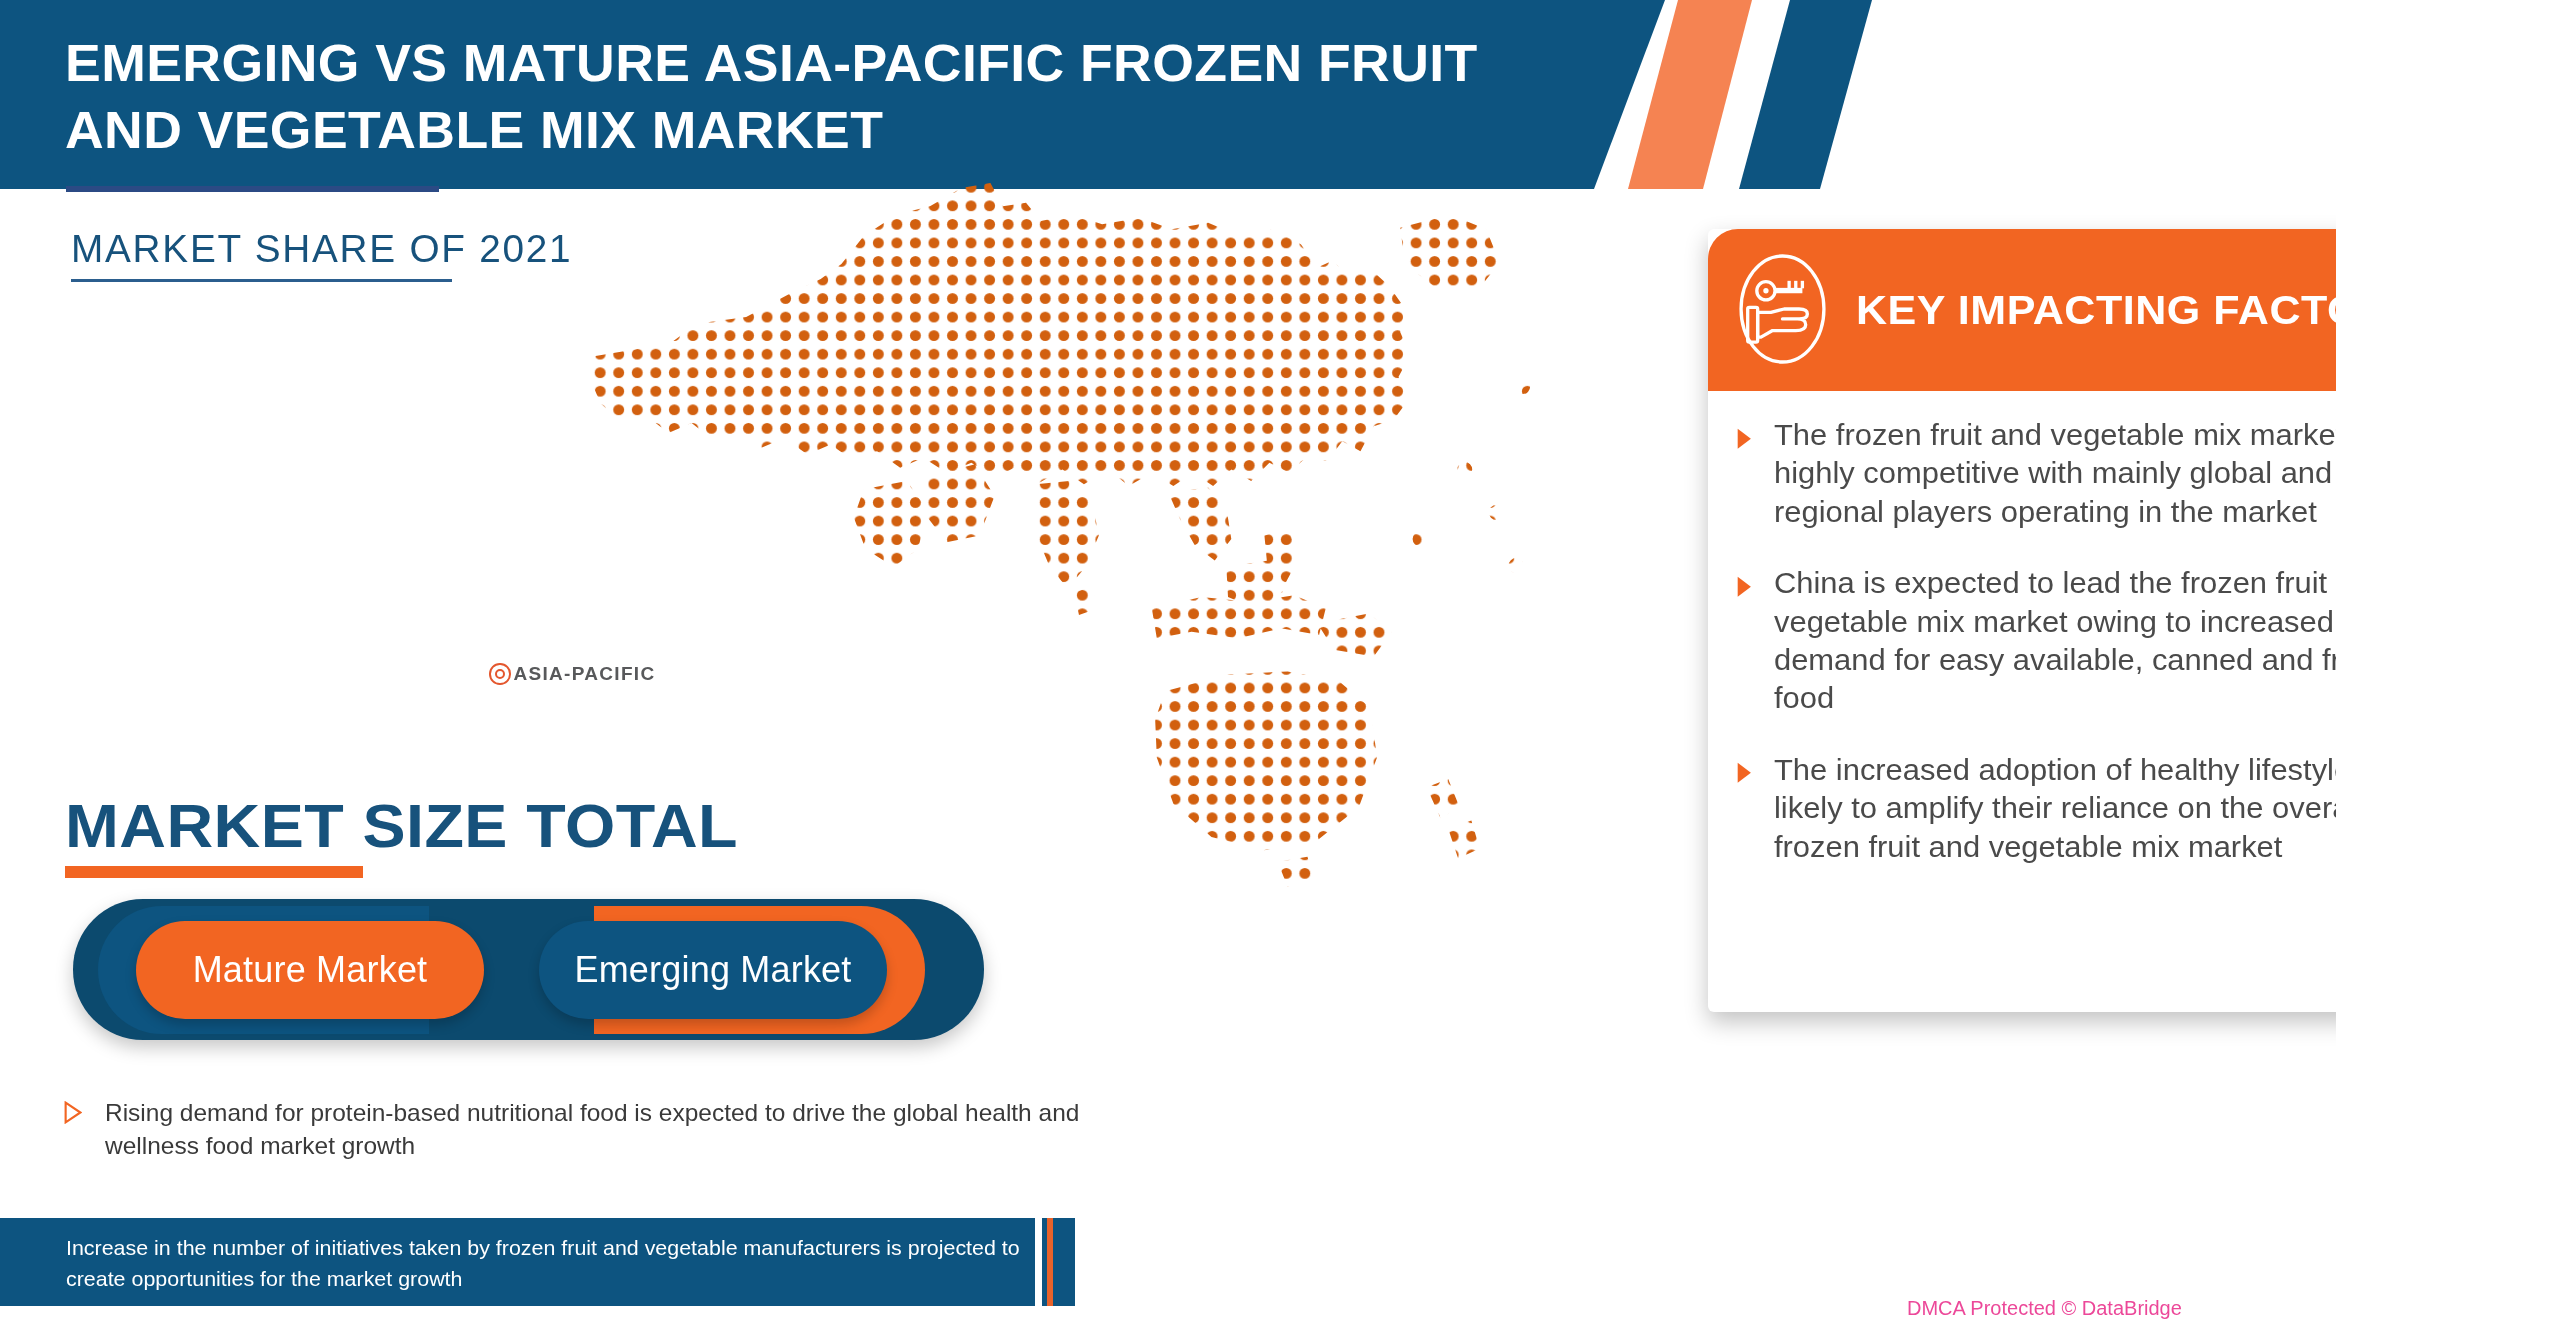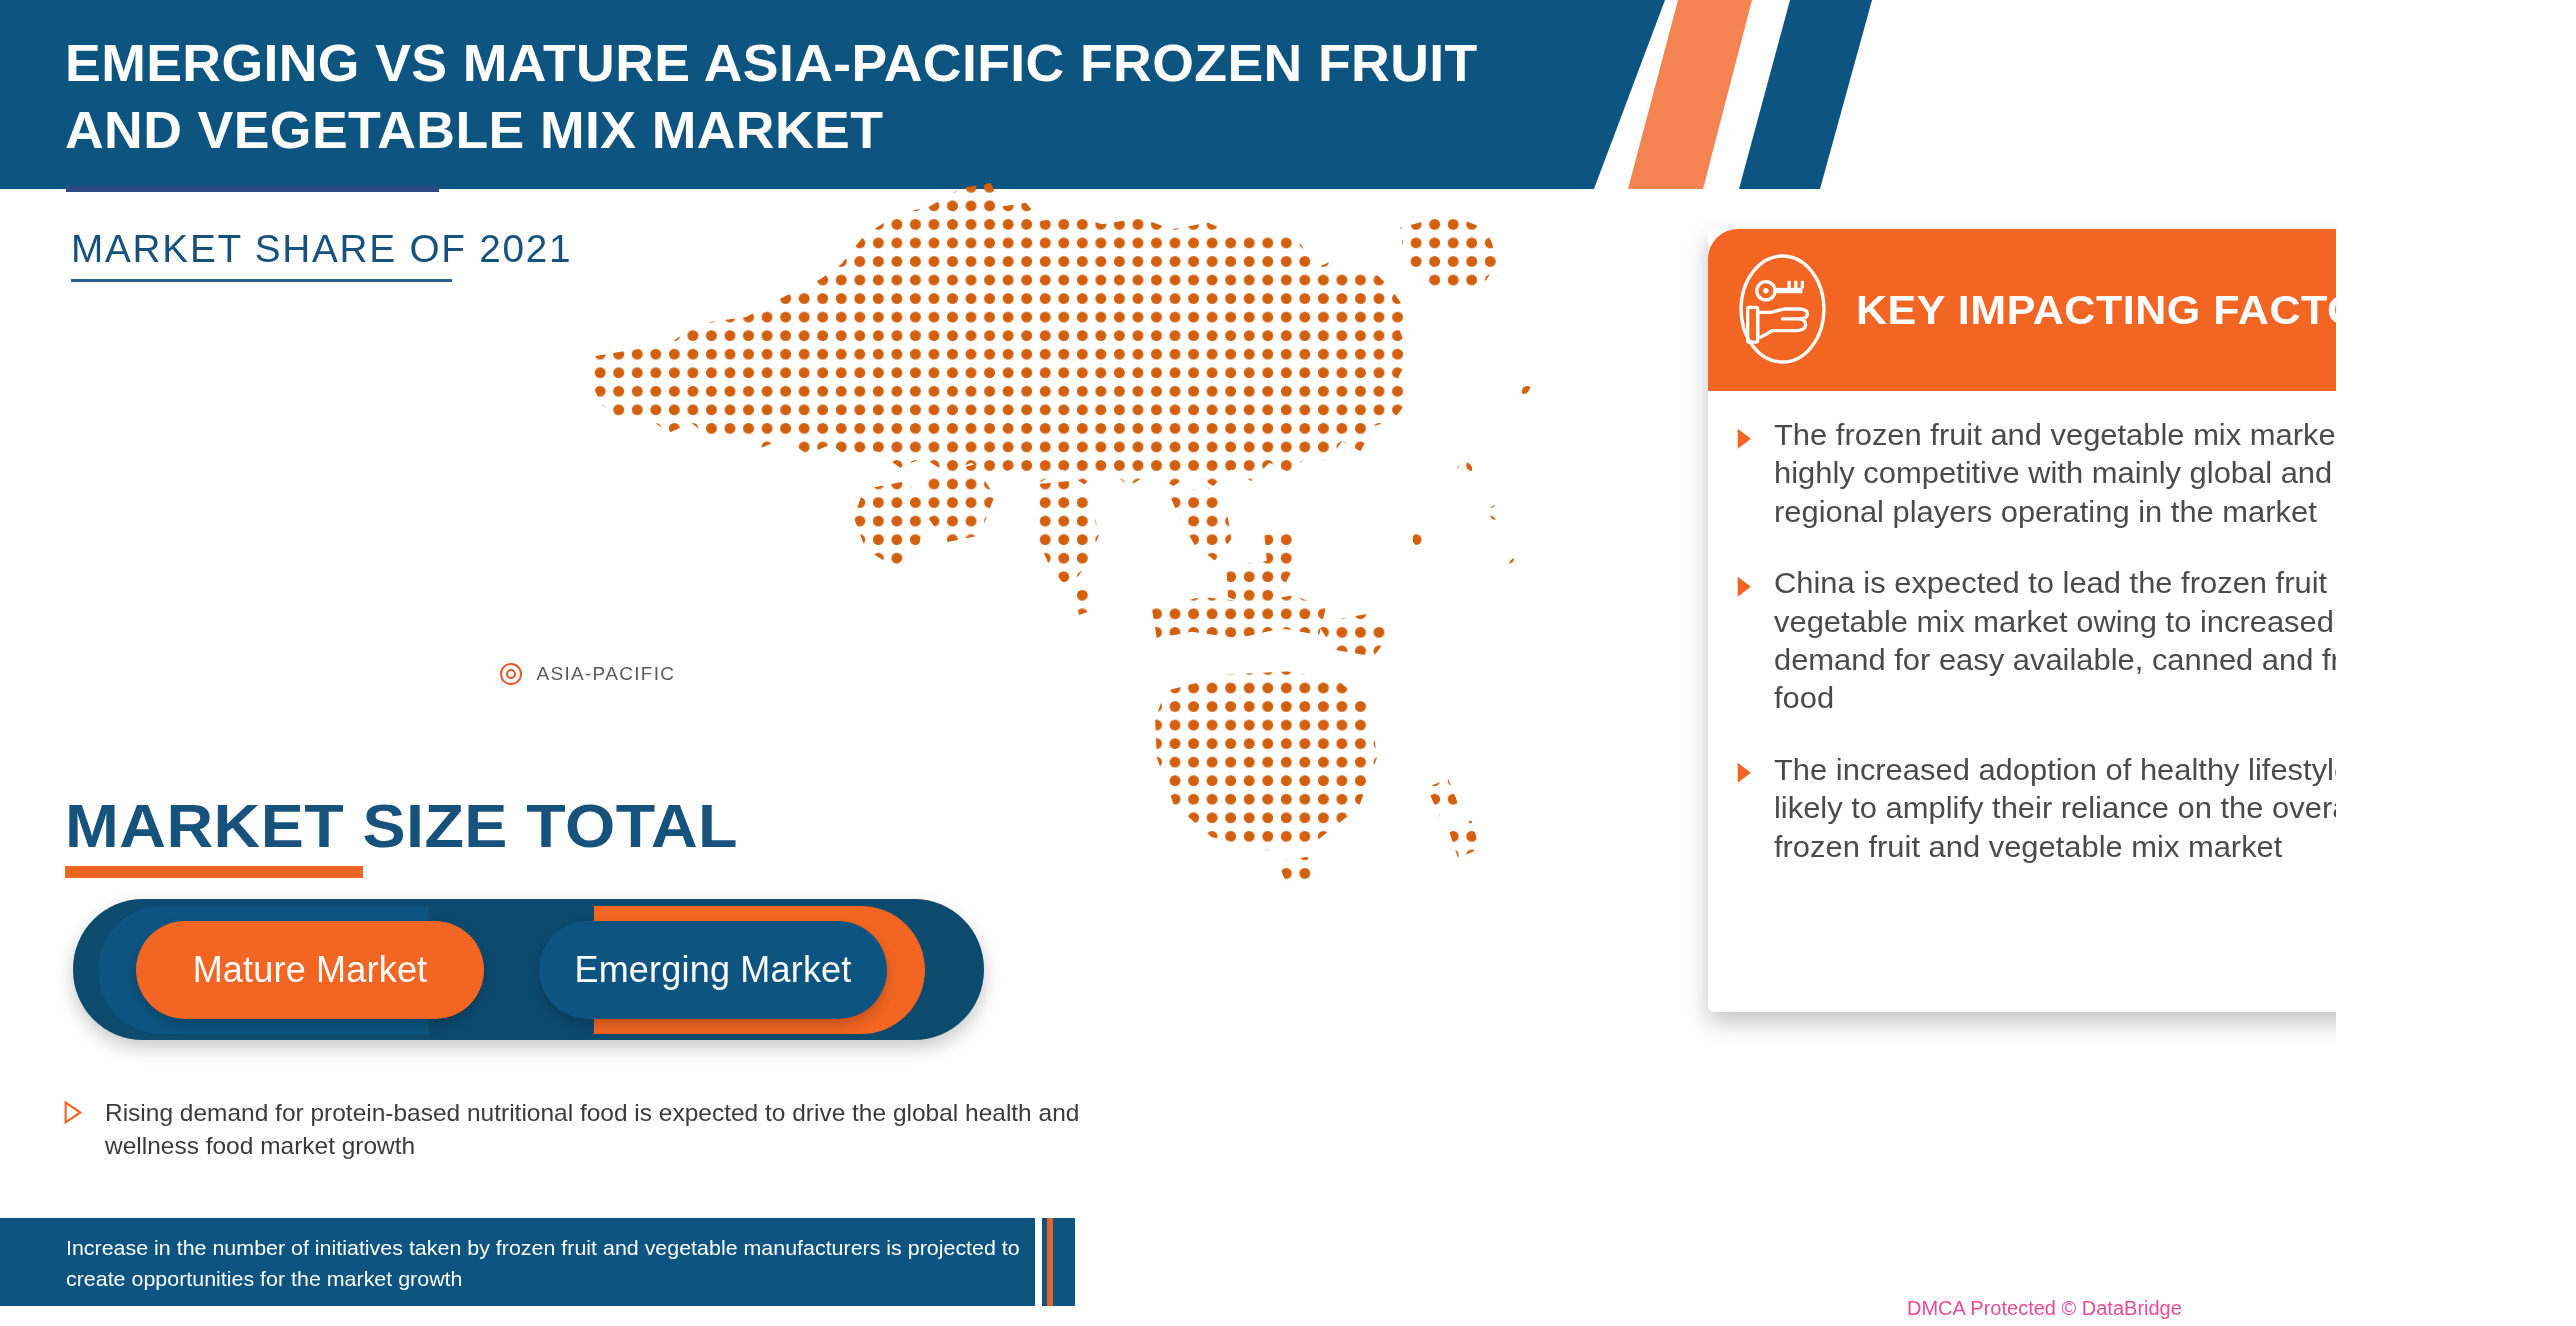--- a/index.html
+++ b/index.html
@@ -50,21 +50,21 @@
     font-family:"Liberation Sans Narrow","Liberation Sans",sans-serif;
     font-size:38px;letter-spacing:1.7px;white-space:nowrap;
     transform:scaleX(1.02);transform-origin:left top;
   }
   .share-rule{position:absolute;left:71px;top:279px;width:381px;height:2.5px;background:#2B5E8E;}
 
   
   .map{position:absolute;left:572px;top:178px;width:961px;height:803px;}
   .map svg{display:block;width:100%;height:100%;}
 
-  .legend{position:absolute;left:500px;top:663px;display:flex;align-items:center;gap:15px;}
+  .legend{position:absolute;left:489px;top:663px;display:flex;align-items:center;gap:3px;font-weight:bold;}
   .legend-marker{
     width:21.5px;height:21.5px;border-radius:50%;
     border:2.1px solid #E4572E;
     display:flex;align-items:center;justify-content:center;
     box-sizing:border-box;
   }
   .legend-marker i{display:block;width:10px;height:10px;border-radius:50%;border:2.1px solid #E4572E;box-sizing:border-box;}
   .legend-text{
     color:#58595B;font-size:19px;letter-spacing:1.3px;
     font-family:"Liberation Sans Narrow","Liberation Sans",sans-serif;

